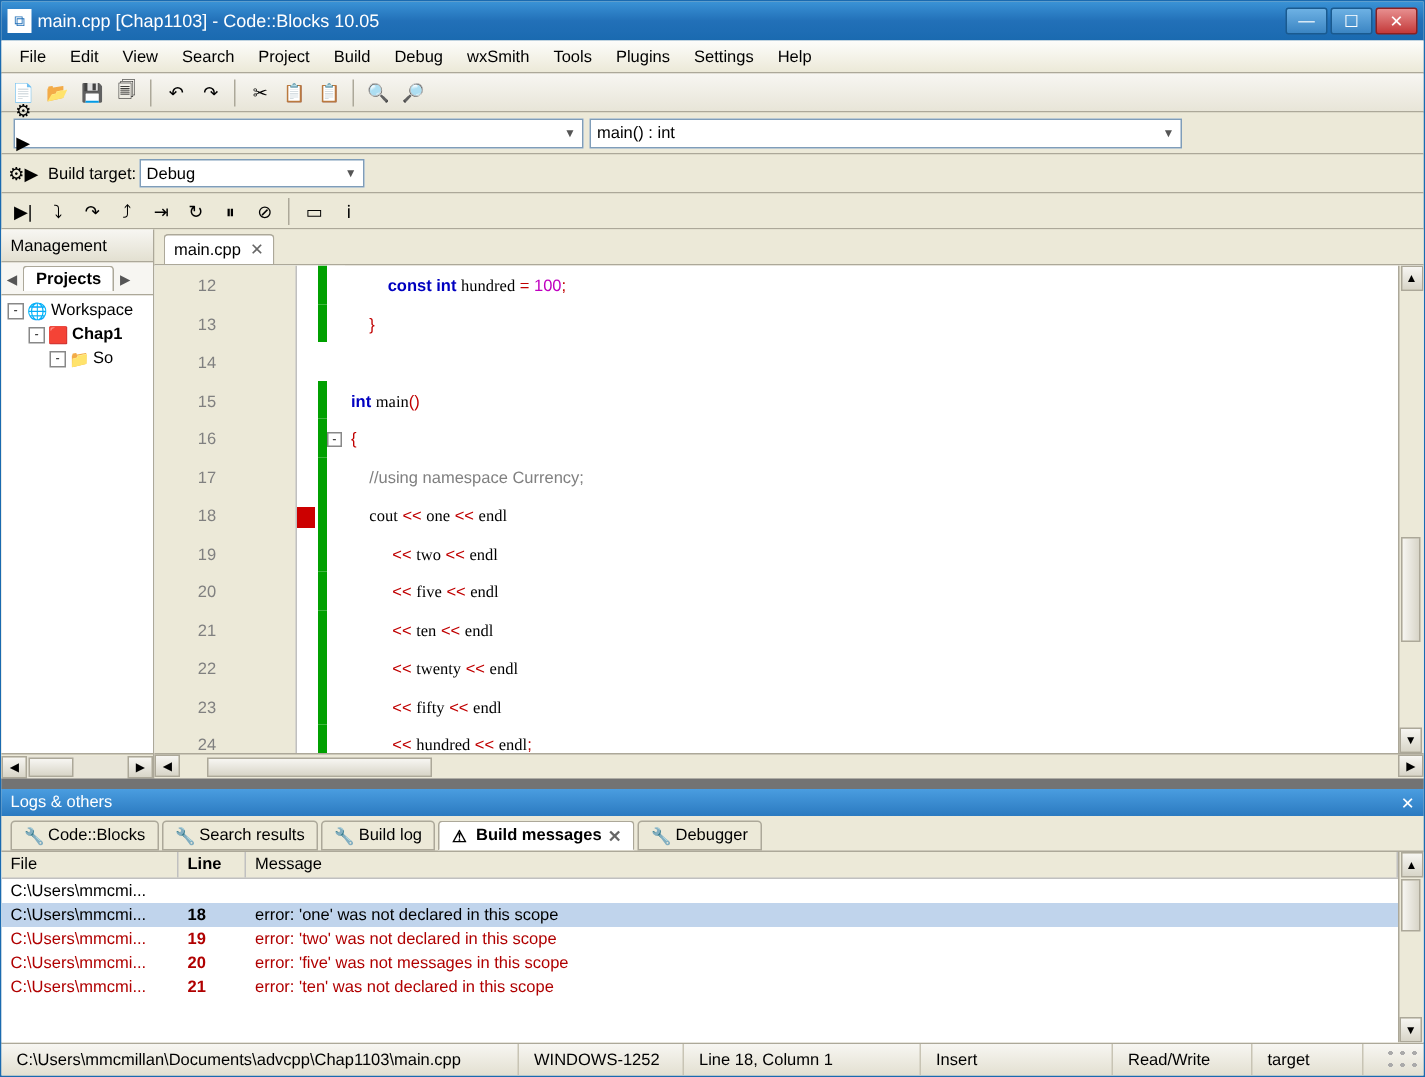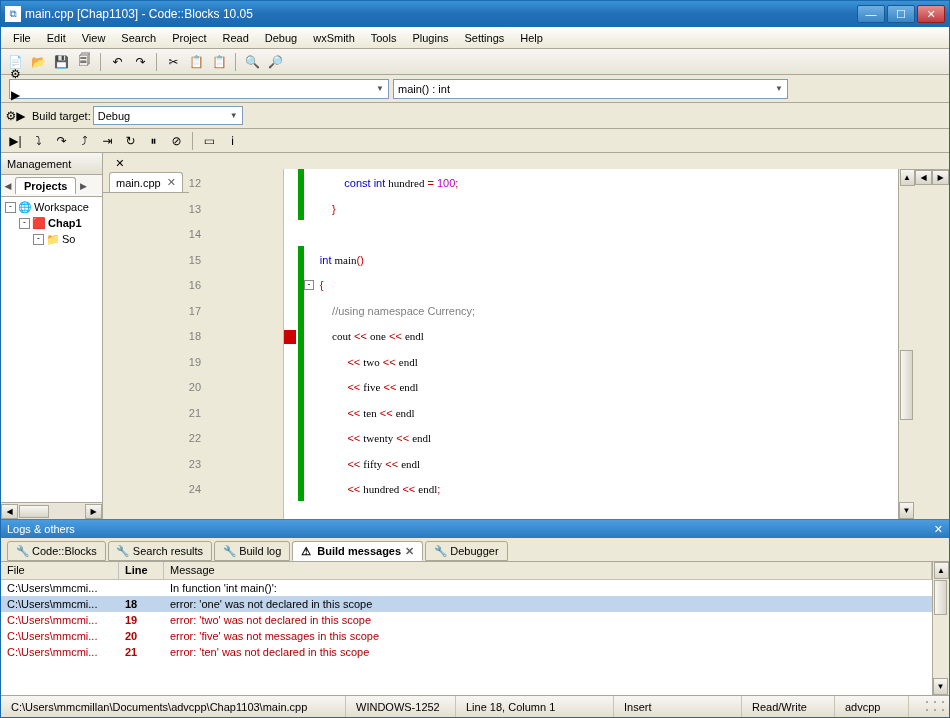--- a/index.html
+++ b/index.html
@@ -42,50 +42,50 @@
 .tree-row { display:flex; align-items:center; gap:2px; height:16px; white-space:nowrap; cursor:pointer;}
 .tree-indent { display:inline-block; }
 .tree-exp { width:11px; height:11px; border:1px solid #888; font-size:8px; line-height:8px; text-align:center; font-family:monospace; background:white;}
 .tree-icon { width:14px; height:14px; display:inline-flex; align-items:center; justify-content:center; font-size:11px;}
 .tree-label.bold { font-weight:bold; }
 .sidebar-hscroll { height:17px; background:#ece9d8; border-top:1px solid #aca899; display:flex; align-items:center;}
 .hscroll-btn { width:17px; height:15px; background:linear-gradient(#f7f6f2,#d8d5c8); border:1px solid #aca899; font-size:8px; display:flex; align-items:center; justify-content:center;}
 .hscroll-track { flex:1; background:#e8e5d8;}
 .hscroll-thumb { width:30px; height:13px; background:linear-gradient(#f7f6f2,#d8d5c8); border:1px solid #aca899; margin:1px;}
 
-.editor-panel { flex:1; display:flex; flex-direction:row; min-width:0;margin-top:16px;}
+.editor-panel { flex:1; display:flex; flex-direction:column; min-width:0;}
 .editor-tabs { height:24px; background:#ece9d8; display:flex; align-items:flex-end; padding:0 6px; border-bottom:1px solid #aca899;}
 .etab { height:20px; background:white; border:1px solid #aca899; border-bottom:none; border-radius:3px 3px 0 0; padding:2px 6px; display:flex; align-items:center; gap:6px; font-size:11px;}
 .etab-close { cursor:pointer; color:#666; font-size:11px;}
 
 .editor-body { flex:1; display:flex; background:white; position:relative; overflow:hidden;}
 .gutter { width:95px; background:#ece9d8; border-right:1px solid #c0c0c0; font-family:'Courier New',monospace; font-size:17px; color:#808080; padding-top:2px;}
-.gutter-line { height:25.5px; text-align:left; padding-right:24px; line-height:25.5px;}
+.gutter-line { height:25.5px; text-align:center; padding-right:24px; line-height:25.5px;}
 .marker-col { width:14px; background:white; position:relative;}
 .marker-red { position:absolute; left:0; width:12px; height:14px; background:#c00;}
 .change-col { width:6px; background:white;}
 .change-bar { height:25.5px; background:#00a000;}
 .fold-col { width:12px; background:white; position:relative;}
 .fold-box { position:absolute; left:0; width:10px; height:10px; border:1px solid #888; background:white; font-size:8px; line-height:8px; text-align:center; font-family:monospace; cursor:pointer;}
 .code-area { flex:1; font-family:'Courier New',monospace; font-size:17px; line-height:25.5px; padding-top:2px; white-space:pre; overflow:hidden;}
 .code-line { height:25.5px; padding-left:4px;}
-.kw { color:#0000c0; font-weight:normal;}
+.kw { color:#0000c0; font-weight:bold;}
 .num { color:#c000c0;}
 .op { color:#c00000;}
 .cmt { color:#808080;}
 .txt { color:#000;font-family:Liberation Serif, serif;}
 .editor-vscroll { width:17px; background:#ece9d8; border-left:1px solid #aca899; position:relative;}
 .vscroll-btn { width:15px; height:17px; background:linear-gradient(#f7f6f2,#d8d5c8); border:1px solid #aca899; font-size:8px; display:flex; align-items:center; justify-content:center; margin:0 auto;}
 .vscroll-thumb { width:13px; height:70px; background:linear-gradient(to right,#f7f6f2,#d8d5c8); border:1px solid #aca899; margin:1px auto; position:absolute; top:180px; left:1px;}
 
 .editor-hscroll { height:17px; background:#ece9d8; border-top:1px solid #aca899; display:flex;}
 .ehscroll-track { flex:1; display:flex; align-items:center; position:relative;}
 .ehscroll-thumb { width:150px; height:13px; background:linear-gradient(#f7f6f2,#d8d5c8); border:1px solid #aca899; position:absolute; left:18px;}
 
-.log-panel { height:176px; display:flex; flex-direction:column; border-top:1px solid #737373;}
+.log-panel { height:176px; display:flex; flex-direction:column; border-top:7px solid #737373;}
 .log-title { height:18px; background:linear-gradient(to bottom,#4a9de0,#2b7ac0); color:white; font-size:11px; padding:2px 6px; display:flex; justify-content:space-between; align-items:center;}
 .log-tabs { height:24px; background:#ece9d8; border-bottom:1px solid #aca899; display:flex; align-items:flex-end; padding:4px 6px 0 6px; gap:2px;}
 .ltab { height:20px; border:1px solid #aca899; border-bottom:1px solid #aca899; border-radius:3px 3px 0 0; padding:2px 8px; display:flex; align-items:center; gap:4px; font-size:11px; background:#ece9d8; cursor:pointer;}
 .ltab.active { background:white; border-bottom:1px solid white; font-weight:bold;}
 .ltab-icon { width:12px; height:12px; display:inline-block;}
 .ltab-close { color:#666; cursor:pointer;}
 
 .log-body { flex:1; background:white; overflow:auto; position:relative; display:flex;}
 .log-table { flex:1; font-family:'Courier New',monospace; font-size:11px;}
 .log-head { display:flex; background:#ece9d8; height:18px; border-bottom:1px solid #c0c0c0;}
@@ -132,21 +132,21 @@
       <div class="win-btn close">✕</div>
     </div>
   </div>
 
   <div class="menubar" id="menubar">
       <span class="menu-item">File</span>
       <span class="menu-item">Edit</span>
       <span class="menu-item">View</span>
       <span class="menu-item">Search</span>
       <span class="menu-item">Project</span>
-      <span class="menu-item">Read</span>
+      <span class="menu-item">Build</span>
       <span class="menu-item">Debug</span>
       <span class="menu-item">wxSmith</span>
       <span class="menu-item">Tools</span>
       <span class="menu-item">Plugins</span>
       <span class="menu-item">Settings</span>
       <span class="menu-item">Help</span>
     </div>
 
   <div class="toolbar" id="toolbar1">
       <span class="tb-btn">📄</span>
@@ -338,21 +338,20 @@
       <div class="log-table">
         <div class="log-head">
           <div class="log-hc log-c1">File</div>
           <div class="log-hc log-c2">Line</div>
           <div class="log-hc log-c3">Message</div>
         </div>
         <div id="log-rows">
             <div class="log-row">
               <div class="log-cell log-c1">C:\Users\mmcmi...</div>
               <div class="log-cell log-c2"></div>
-              <div class="log-cell log-c3">In function 'int main()':</div>
             </div>
             <div class="log-row sel">
               <div class="log-cell log-c1">C:\Users\mmcmi...</div>
               <div class="log-cell log-c2">18</div>
               <div class="log-cell log-c3">error: 'one' was not declared in this scope</div>
             </div>
             <div class="log-row err">
               <div class="log-cell log-c1">C:\Users\mmcmi...</div>
               <div class="log-cell log-c2">19</div>
               <div class="log-cell log-c3">error: 'two' was not declared in this scope</div>
@@ -376,19 +375,19 @@
       </div>
     </div>
   </div>
 
   <div class="statusbar">
     <div class="sb-cell path">C:\Users\mmcmillan\Documents\advcpp\Chap1103\main.cpp</div>
     <div class="sb-cell enc">WINDOWS-1252</div>
     <div class="sb-cell pos">Line 18, Column 1</div>
     <div class="sb-cell ins">Insert</div>
     <div class="sb-cell rw">Read/Write</div>
-    <div class="sb-cell def">advcpp</div>
+    <div class="sb-cell def">target</div>
     <div class="sb-grip">
         <div class="grip-dots"></div>
       </div>
   </div>
 
 </div>
 
 </body></html>

